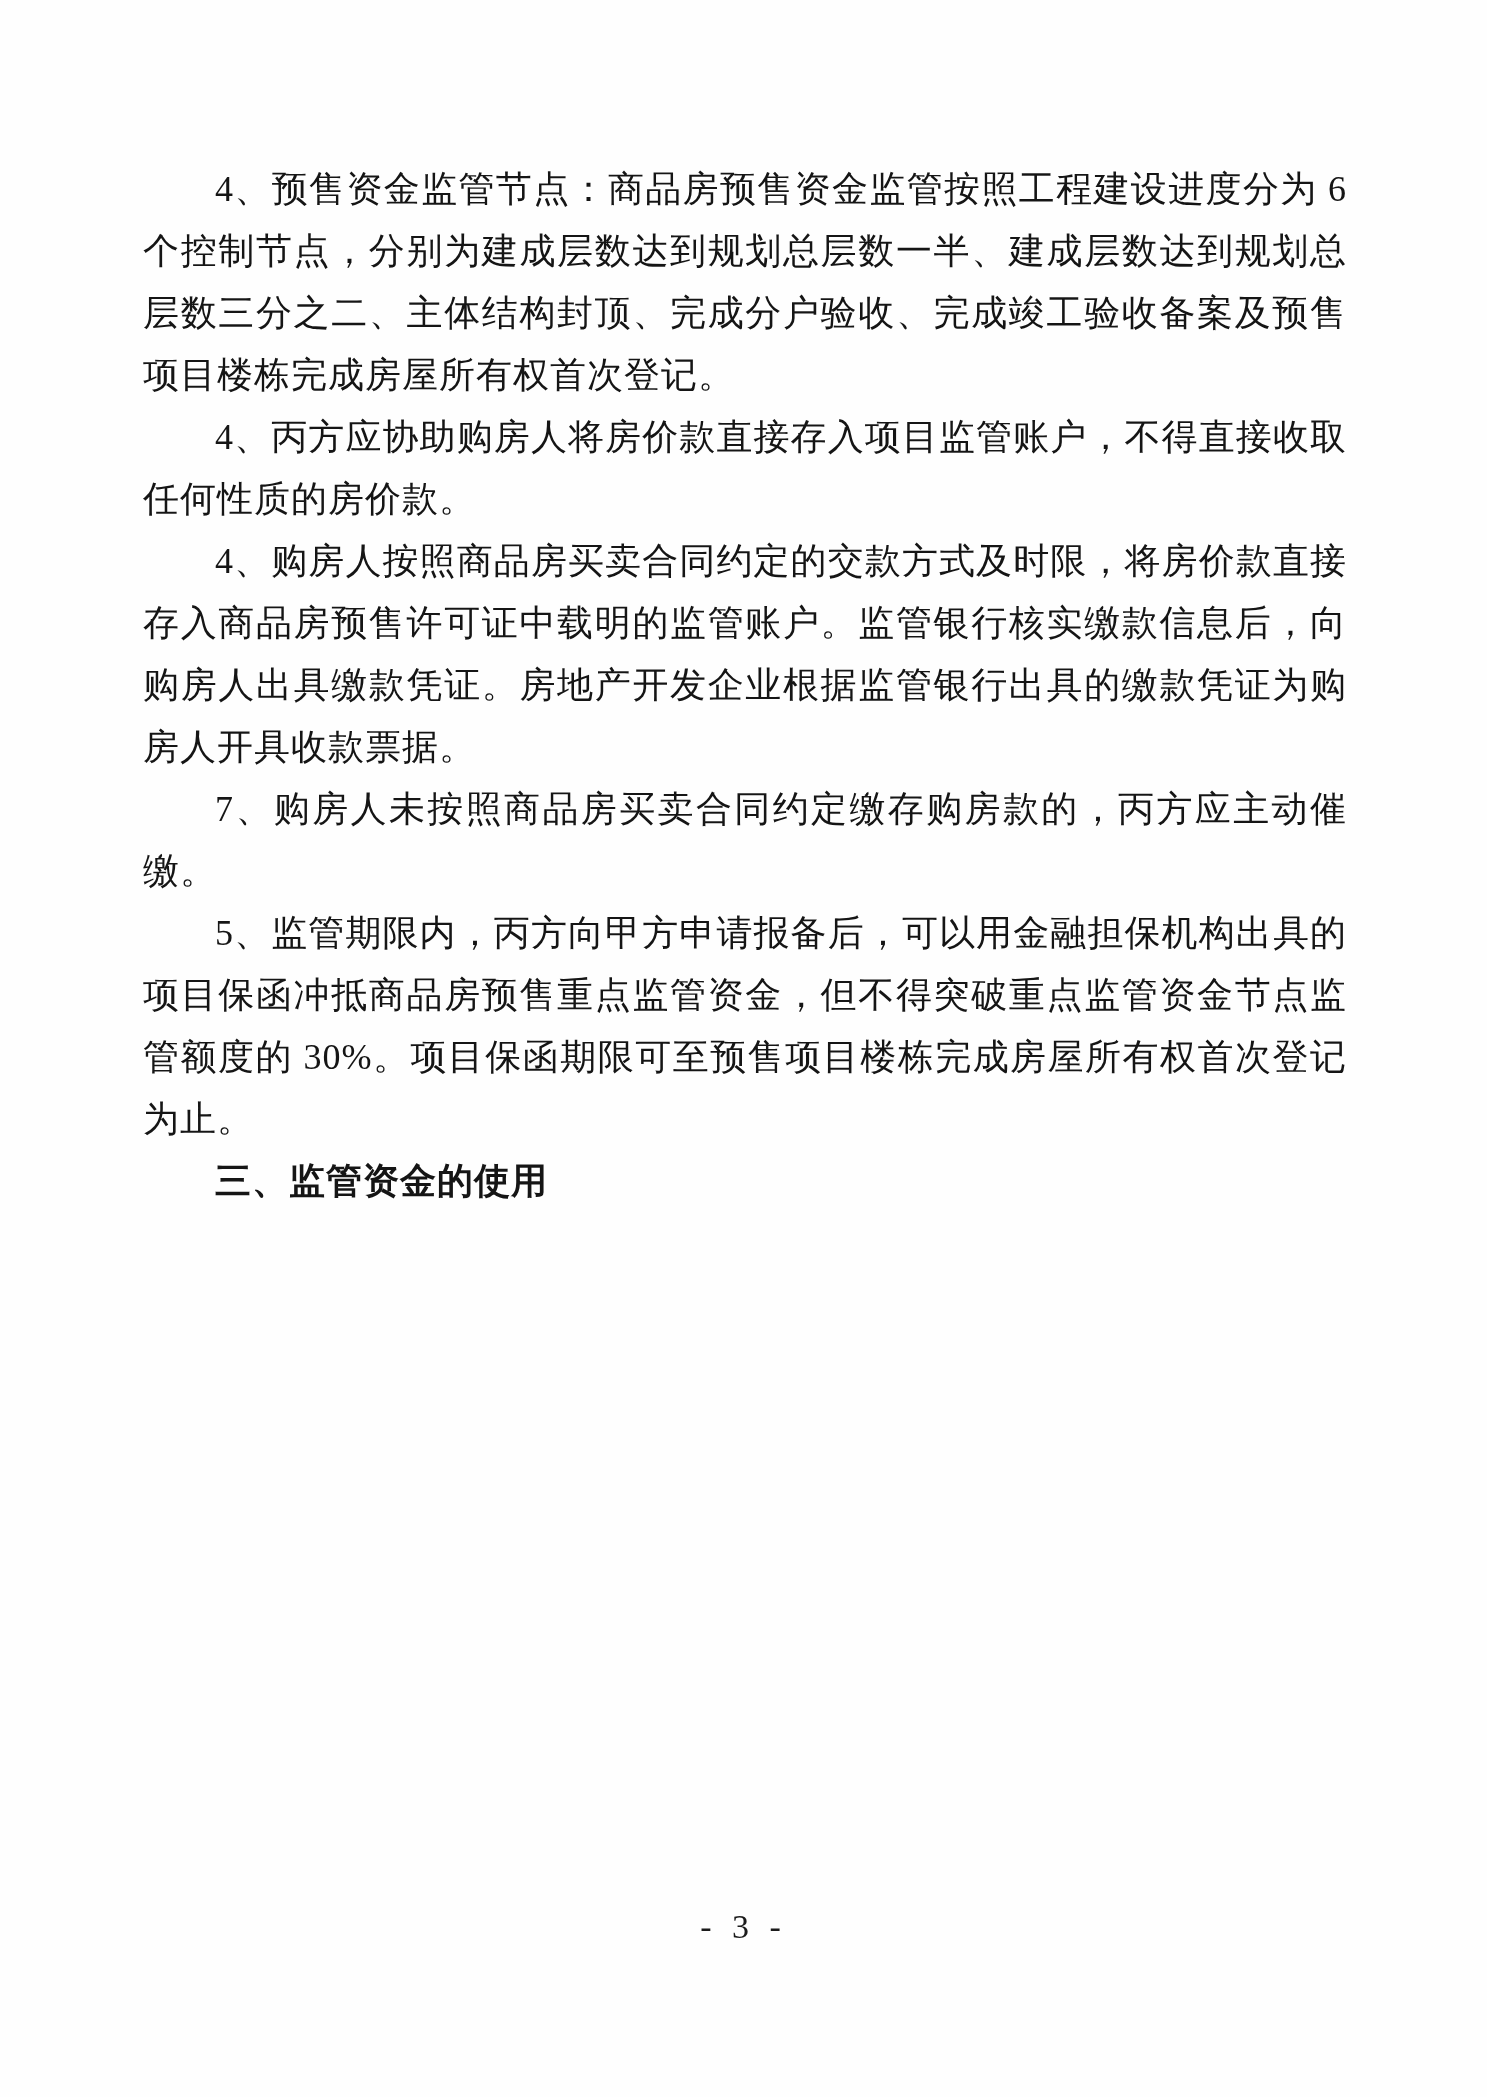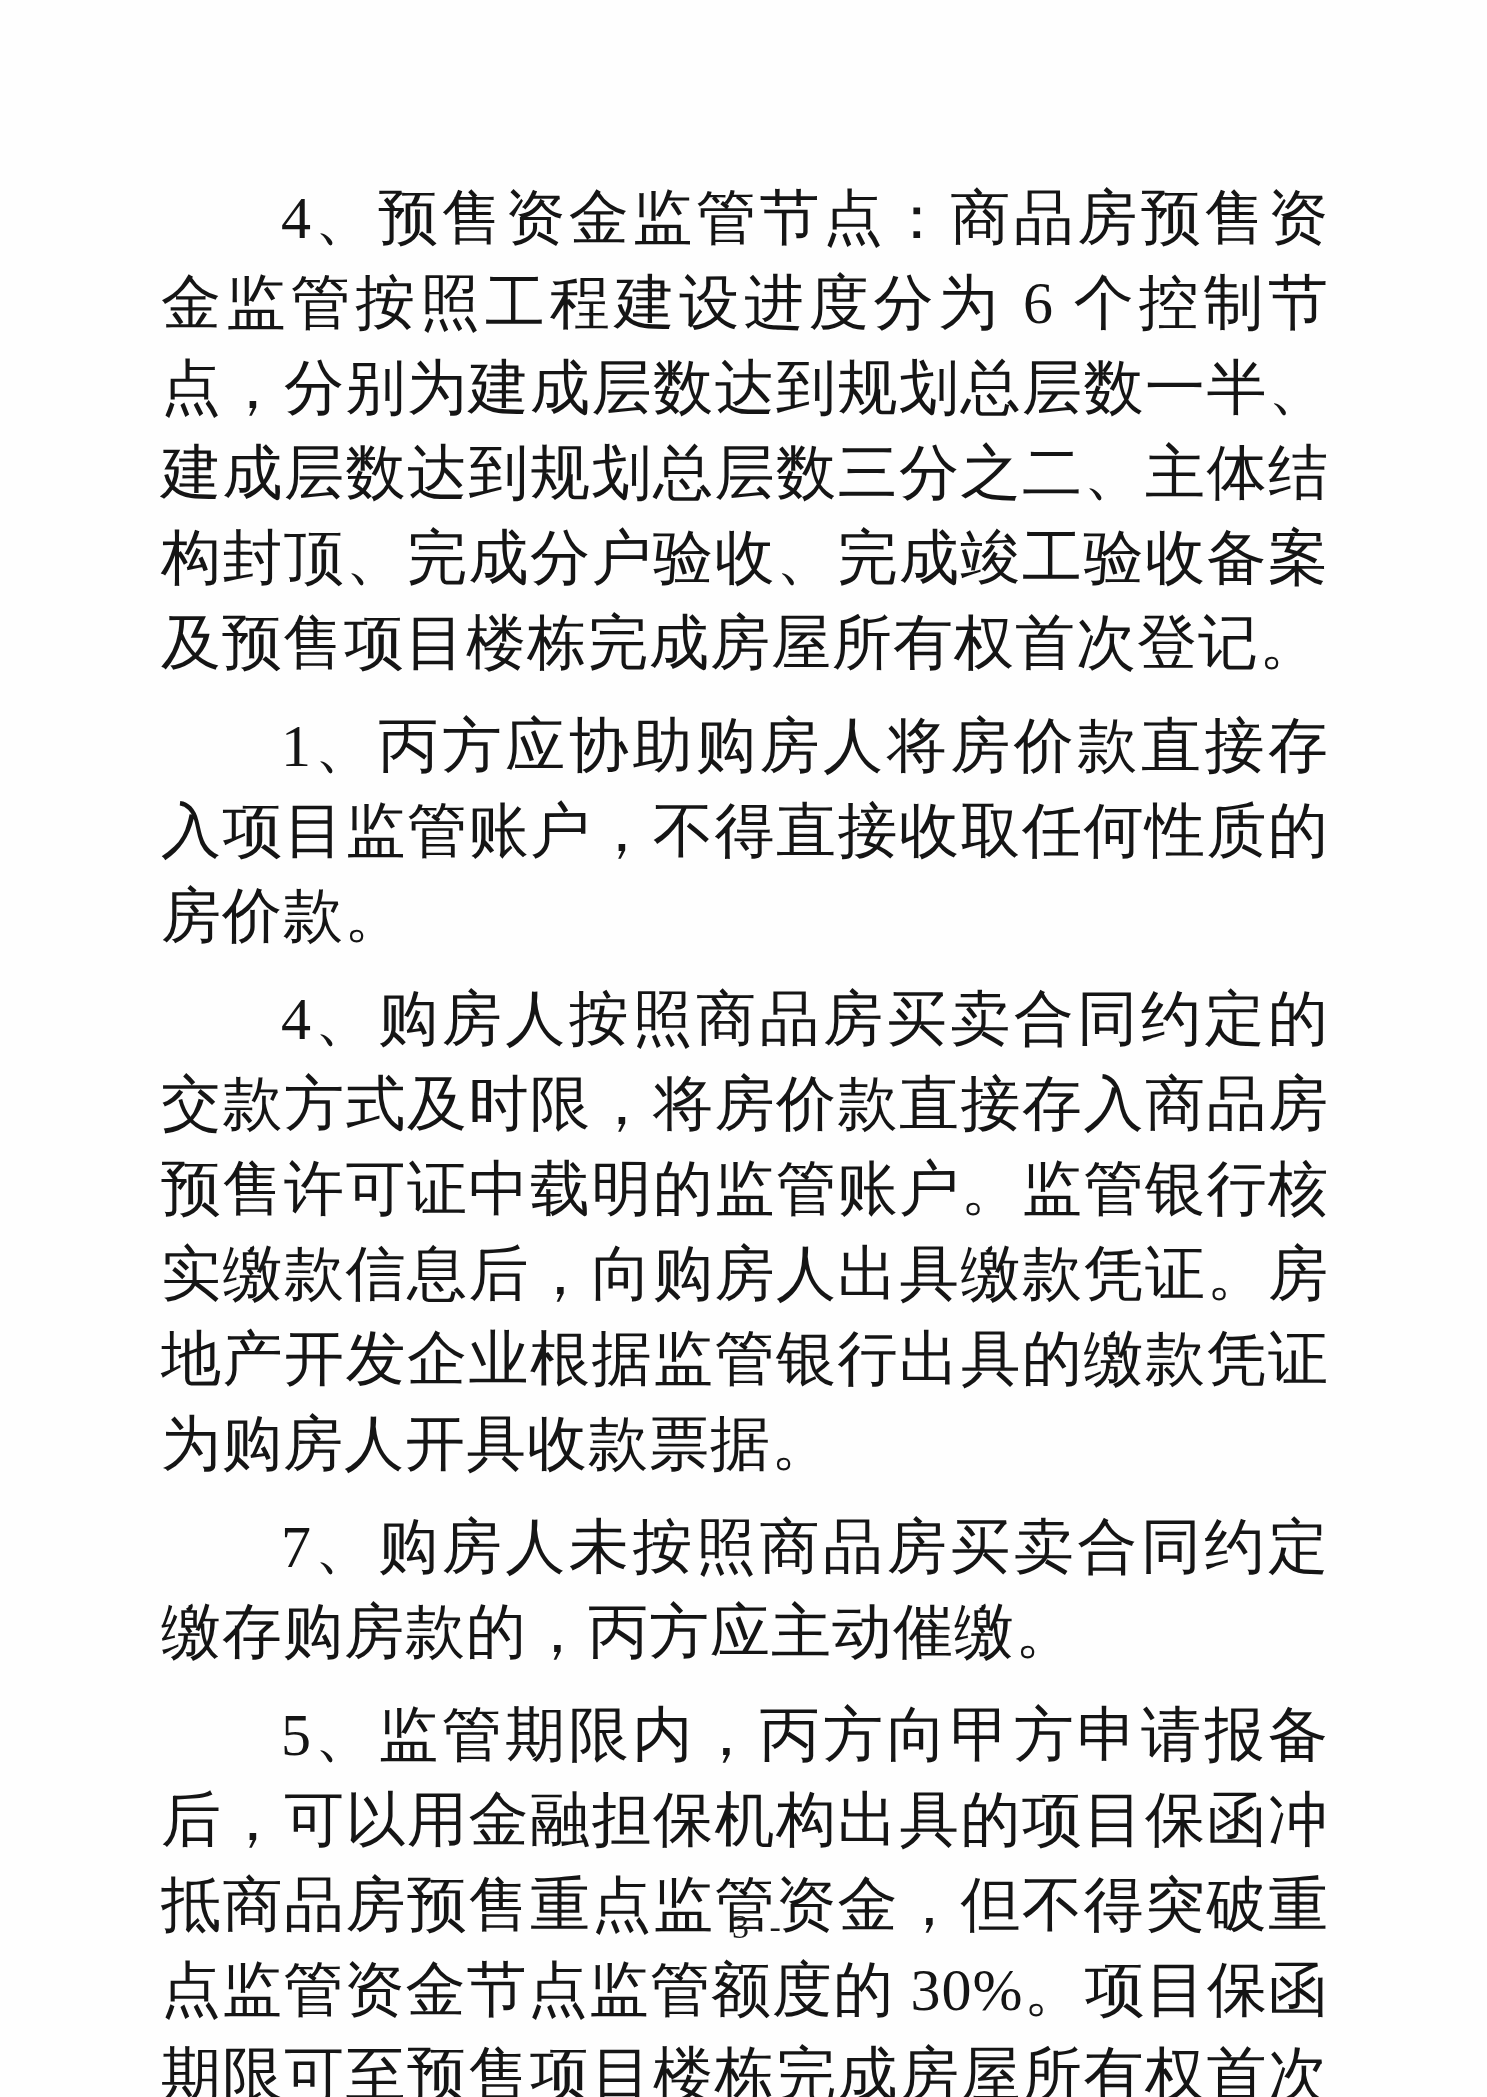--- a/index.html
+++ b/index.html
@@ -16,26 +16,26 @@
     font-family: "Liberation Serif", "DejaVu Serif", serif;
     color: #151515;
   }
   .content {
     position: absolute;
     left: 143px;
     top: 158px;
     width: 1204px;
   }
   .para {
-    font-size: 60px;
-    line-height: 85px;
+    font-size: 36px;
+    line-height: 62px;
     text-align: justify;
     text-justify: inter-character;
     text-indent: 2em;
-    margin: 18px;
+    margin: 0;
     letter-spacing: 1px;
   }
   .para.heading {
     font-weight: bold;
     text-align: left;
   }
   .page-number {
     position: absolute;
     left: 0;
     right: 0;
@@ -45,21 +45,21 @@
     letter-spacing: 6px;
     color: #1b1b1b;
   }
 </style>
 </head>
 <body>
 
 <div class="page">
   <div class="content">
     <p class="para">4、预售资金监管节点：商品房预售资金监管按照工程建设进度分为 6 个控制节点，分别为建成层数达到规划总层数一半、建成层数达到规划总层数三分之二、主体结构封顶、完成分户验收、完成竣工验收备案及预售项目楼栋完成房屋所有权首次登记。</p>
-    <p class="para">1、丙方应协助购房人将房价款直接存入项目监管账户，不得直接收取任何性质的房价款。</p>
+    <p class="para">4、丙方应协助购房人将房价款直接存入项目监管账户，不得直接收取任何性质的房价款。</p>
     <p class="para">4、购房人按照商品房买卖合同约定的交款方式及时限，将房价款直接存入商品房预售许可证中载明的监管账户。监管银行核实缴款信息后，向购房人出具缴款凭证。房地产开发企业根据监管银行出具的缴款凭证为购房人开具收款票据。</p>
     <p class="para">7、购房人未按照商品房买卖合同约定缴存购房款的，丙方应主动催缴。</p>
     <p class="para">5、监管期限内，丙方向甲方申请报备后，可以用金融担保机构出具的项目保函冲抵商品房预售重点监管资金，但不得突破重点监管资金节点监管额度的 30%。项目保函期限可至预售项目楼栋完成房屋所有权首次登记为止。</p>
     <p class="para heading">三、监管资金的使用</p>
 
   </div>
   <div class="page-number">- 3 -</div>
 </div>
 
 </body></html>

